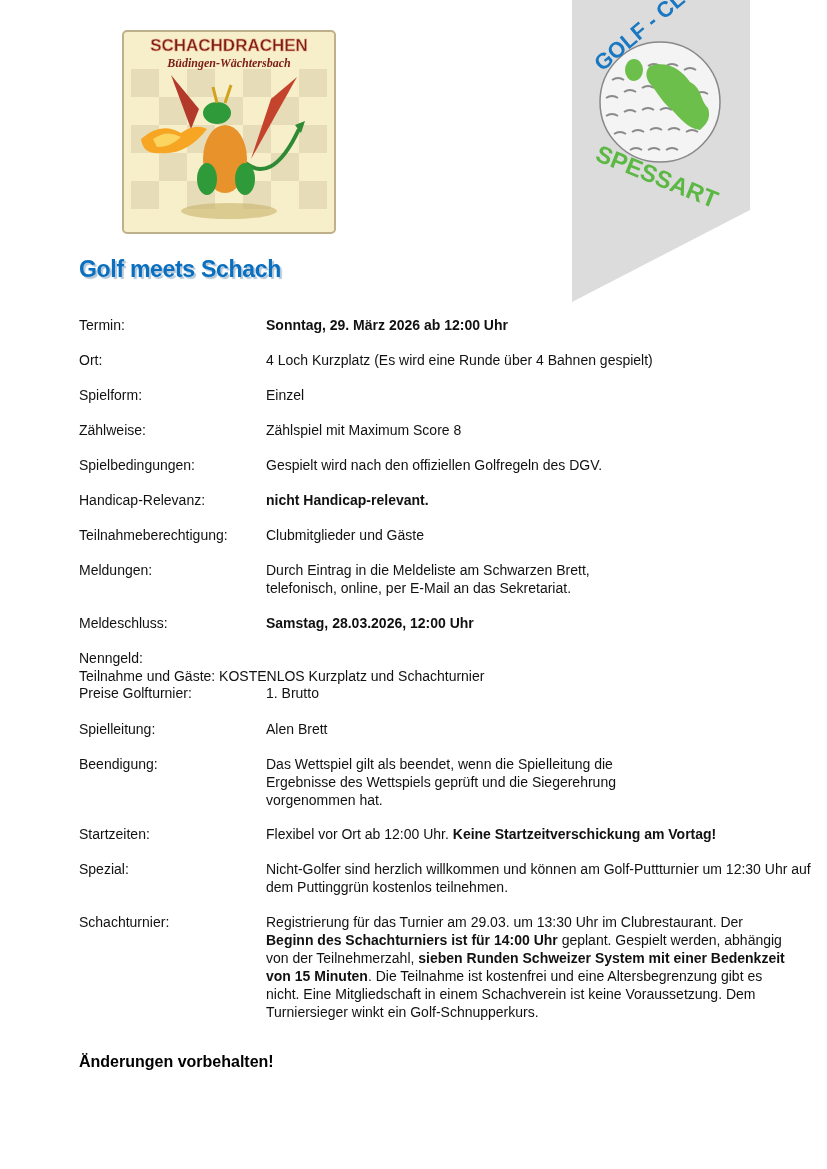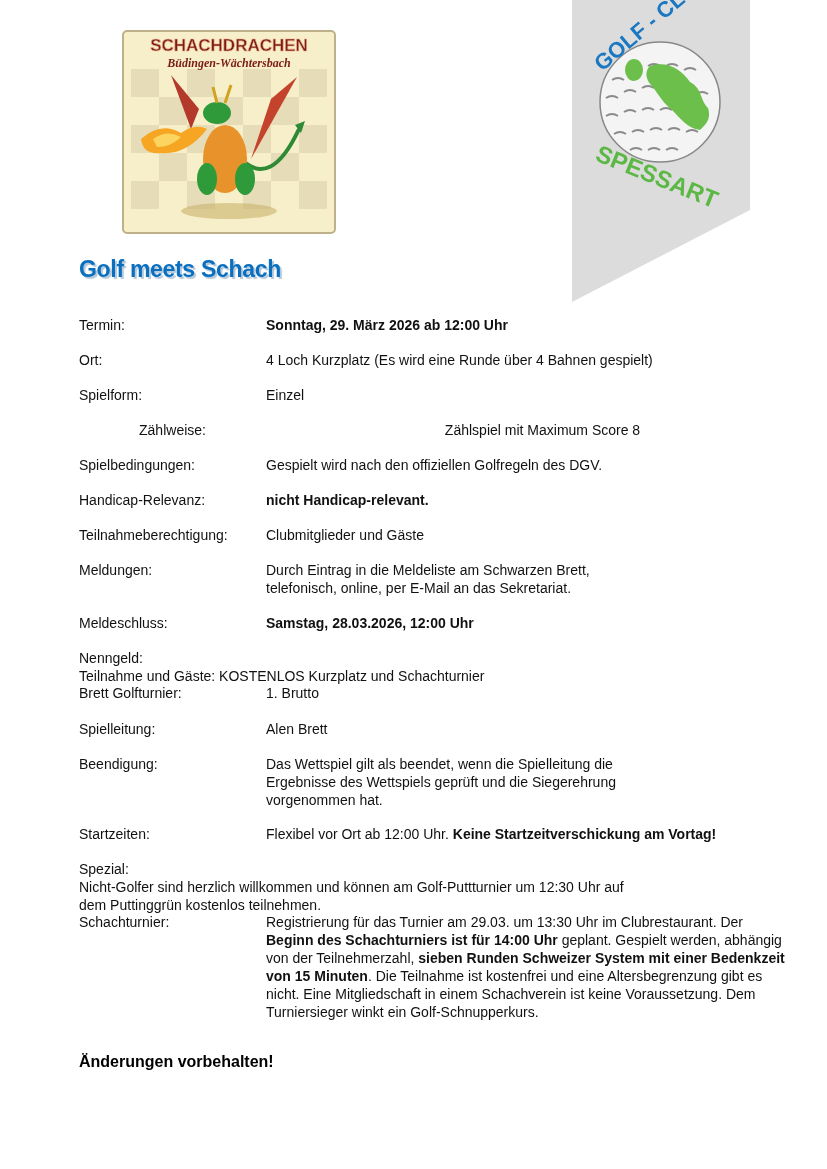--- a/index.html
+++ b/index.html
@@ -85,21 +85,21 @@
       <div class="val"><span class="b" style="white-space: pre-line;">Sonntag, 29. März 2026 ab 12:00 Uhr</span></div>
     </div>
     <div class="row" style="position: absolute; top: 35px; left: 0px; width: 740px;">
       <div class="lbl">Ort:</div>
       <div class="val"><span style="white-space: pre-line;">4 Loch Kurzplatz (Es wird eine Runde über 4 Bahnen gespielt)</span></div>
     </div>
     <div class="row" style="position: absolute; top: 70px; left: 0px; width: 740px;">
       <div class="lbl">Spielform:</div>
       <div class="val"><span style="white-space: pre-line;">Einzel</span></div>
     </div>
-    <div class="row" style="position: absolute; top: 105px; left: 0px; width: 740px; text-align: center;">
+    <div class="row" style="position: absolute; top: 105px; left: 0px; width: 740px;">
       <div class="lbl">Zählweise:</div>
       <div class="val"><span style="white-space: pre-line;">Zählspiel mit Maximum Score 8</span></div>
     </div>
     <div class="row" style="position: absolute; top: 140px; left: 0px; width: 740px;">
       <div class="lbl">Spielbedingungen:</div>
       <div class="val"><span style="white-space: pre-line;">Gespielt wird nach den offiziellen Golfregeln des DGV.</span></div>
     </div>
     <div class="row" style="position: absolute; top: 175px; left: 0px; width: 740px;">
       <div class="lbl">Handicap-Relevanz:</div>
       <div class="val"><span style="white-space: pre-line; font-weight: bold;">nicht Handicap-relevant.</span></div>
@@ -115,38 +115,38 @@
     </div>
     <div class="row" style="position: absolute; top: 298px; left: 0px; width: 740px;">
       <div class="lbl">Meldeschluss:</div>
       <div class="val"><span class="b" style="white-space: pre-line;">Samstag, 28.03.2026, 12:00 Uhr</span></div>
     </div>
     <div class="row" style="position: absolute; top: 333px; left: 0px; width: 740px; flex-direction: column;">
       <div class="lbl">Nenngeld:</div>
       <div class="val"><span style="white-space: pre-line;">Teilnahme und Gäste: KOSTENLOS Kurzplatz und Schachturnier</span></div>
     </div>
     <div class="row" style="position: absolute; top: 368px; left: 0px; width: 740px;">
-      <div class="lbl">Brett Golfturnier:</div>
+      <div class="lbl">Preise Golfturnier:</div>
       <div class="val"><span style="white-space: pre-line;">1. Brutto</span></div>
     </div>
     <div class="row" style="position: absolute; top: 404px; left: 0px; width: 740px;">
       <div class="lbl">Spielleitung:</div>
       <div class="val"><span style="white-space: pre-line;">Alen Brett</span></div>
     </div>
     <div class="row" style="position: absolute; top: 439px; left: 0px; width: 740px;">
       <div class="lbl">Beendigung:</div>
       <div class="val"><span style="white-space: pre-line;">Das Wettspiel gilt als beendet, wenn die Spielleitung die
 Ergebnisse des Wettspiels geprüft und die Siegerehrung
 vorgenommen hat.</span></div>
     </div>
     <div class="row" style="position: absolute; top: 509px; left: 0px; width: 740px;">
       <div class="lbl">Startzeiten:</div>
       <div class="val"><span style="white-space: pre-line;">Flexibel vor Ort ab 12:00 Uhr. </span><span class="b" style="white-space: pre-line;">Keine Startzeitverschickung am Vortag!</span></div>
     </div>
-    <div class="row" style="position: absolute; top: 544px; left: 0px; width: 740px; flex-direction: column;">
+    <div class="row" style="position: absolute; top: 544px; left: 0px; width: 740px;">
       <div class="lbl">Spezial:</div>
       <div class="val" style="max-width: 545px;"><span style="white-space: pre-line;">Nicht-Golfer sind herzlich willkommen und können am Golf-Puttturnier um 12:30 Uhr auf dem Puttinggrün kostenlos teilnehmen.</span></div>
     </div>
     <div class="row" style="position: absolute; top: 597px; left: 0px; width: 740px;">
       <div class="lbl">Schachturnier:</div>
       <div class="val" style="max-width: 525px;"><span style="white-space: pre-line;">Registrierung für das Turnier am 29.03. um 13:30 Uhr im Clubrestaurant. Der </span><span class="b" style="white-space: pre-line;">Beginn des Schachturniers ist für 14:00 Uhr</span><span style="white-space: pre-line;"> geplant. Gespielt werden, abhängig von der Teilnehmerzahl, </span><span class="b" style="white-space: pre-line;">sieben Runden Schweizer System mit einer Bedenkzeit von 15 Minuten</span><span style="white-space: pre-line;">. Die Teilnahme ist kostenfrei und eine Altersbegrenzung gibt es nicht. Eine Mitgliedschaft in einem Schachverein ist keine Voraussetzung. Dem Turniersieger winkt ein Golf-Schnupperkurs.</span></div>
     </div>
   </div>
 
 <div class="footer">Änderungen vorbehalten!</div>

